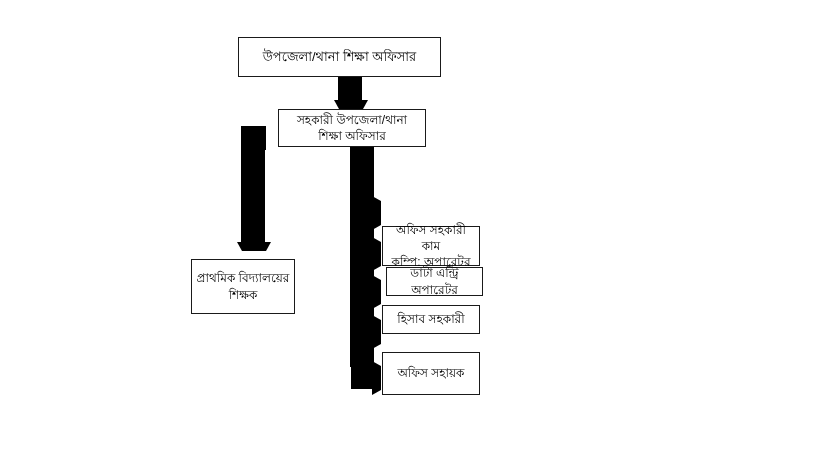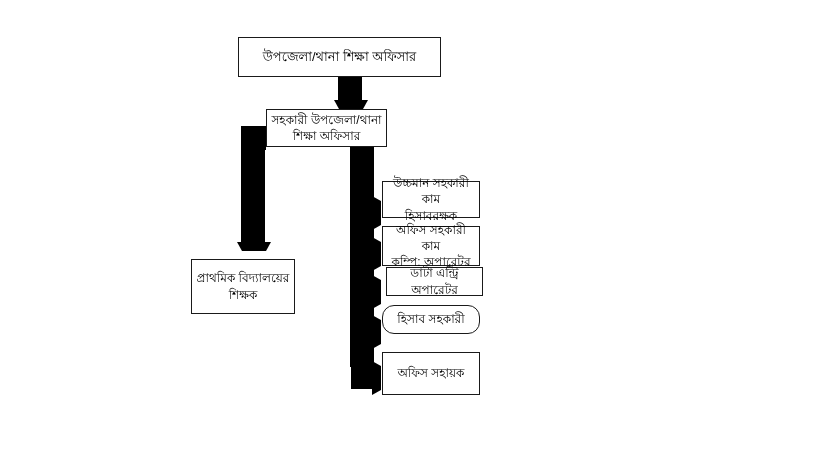--- a/index.html
+++ b/index.html
@@ -41,26 +41,26 @@
   .arrow-right {
     position: absolute;
     width: 0; height: 0;
     border-top: 5px solid transparent;
     border-bottom: 5px solid transparent;
     border-left: 9px solid #000000;
   }
 
   
   #n-top      { left: 214px; top: 13px;  width: 203px; height: 40px; }
-  #n-asst     { left: 242px; top: 85px;  width: 121px; height: 38px; }
+  #n-asst     { left: 254px; top: 85px;  width: 148px; height: 38px; }
   #n-teacher  { left: 167px; top: 235px; width: 104px; height: 55px; }
   #n-staff0   { left: 358px; top: 157px; width: 98px;  height: 37px; }
   #n-staff1   { left: 358px; top: 202px; width: 98px;  height: 40px; }
   #n-staff2   { left: 362px; top: 243px; width: 97px;  height: 29px; }
-  #n-staff3   { left: 358px; top: 281px; width: 98px;  height: 29px; border-radius: 12px; }
+  #n-staff3   { left: 358px; top: 281px; width: 98px;  height: 29px; }
   #n-staff4   { left: 358px; top: 328px; width: 98px;  height: 43px; }
 
   
   #c-top-v    { left: 314px; top: 53px;  width: 2px;  height: 24px; }
   #a-top      { left: 310px; top: 76px; }
   #c-left-h   { left: 217px; top: 102px; width: 25px; height: 2px; }
   #c-left-v   { left: 217px; top: 102px; width: 2px;  height: 117px; }
   #a-left     { left: 213px; top: 218px; }
   #c-stem-v   { left: 326px; top: 123px; width: 2px;  height: 220px; }
   #c-b0       { left: 327px; top: 176px; width: 22px; height: 2px; }
@@ -80,22 +80,20 @@
 <div class="canvas">
 
   <div class="node top" id="n-top">উপজেলা/থানা শিক্ষা অফিসার</div>
 
   <div class="node" id="n-asst">সহকারী উপজেলা/থানা
 শিক্ষা অফিসার</div>
 
   <div class="node" id="n-teacher">প্রাথমিক বিদ্যালয়ের
 শিক্ষক</div>
 
-  <div class="node" id="n-staff0">উচ্চমান সহকারী কাম
-হিসাবরক্ষক</div>
 
   <div class="node" id="n-staff1">অফিস সহকারী কাম
 কম্পি: অপারেটর</div>
 
   <div class="node" id="n-staff2">ডাটা এন্ট্রি অপারেটর</div>
 
   <div class="node" id="n-staff3">হিসাব সহকারী</div>
 
   <div class="node" id="n-staff4">অফিস সহায়ক</div>
 

